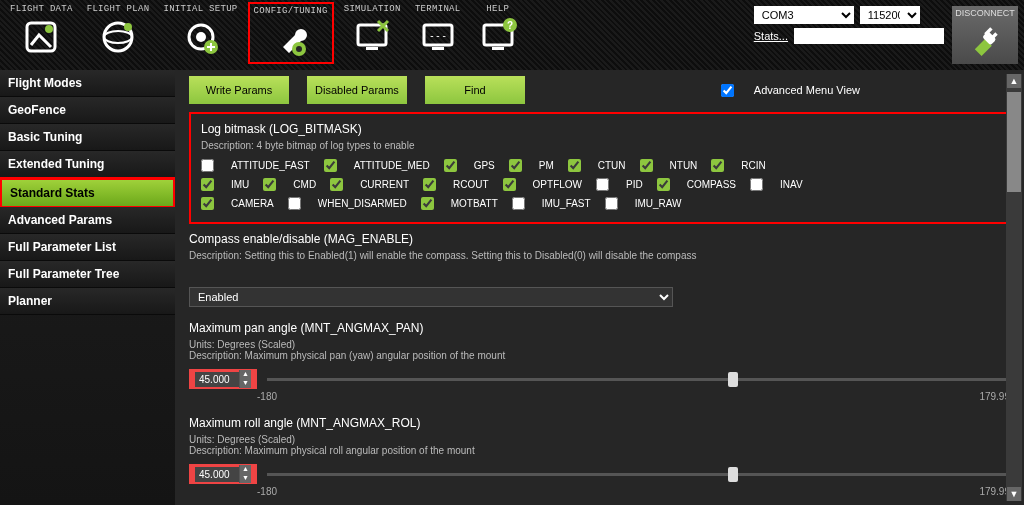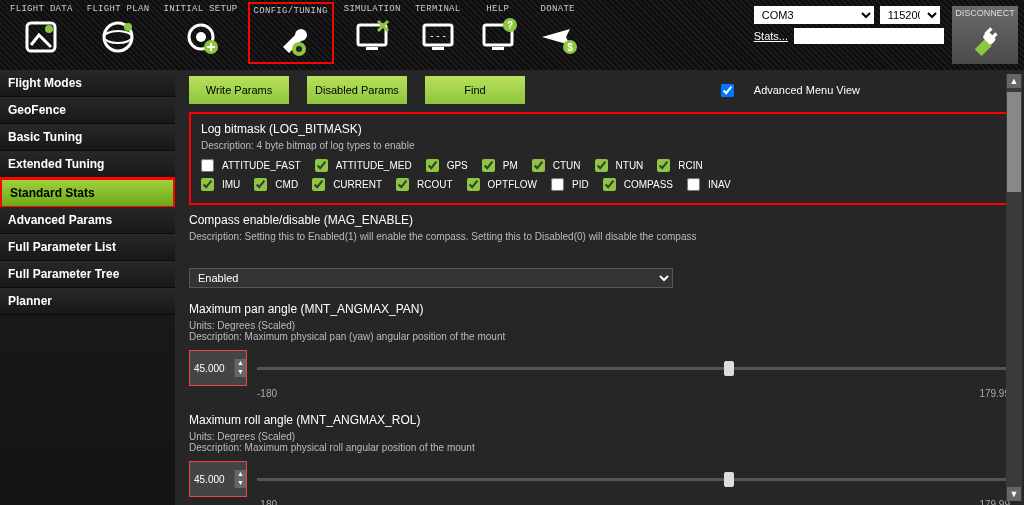--- a/index.html
+++ b/index.html
@@ -9,21 +9,21 @@
 .toolbar { display: flex; align-items: flex-start; background: repeating-linear-gradient(45deg, #1a1a1a, #1a1a1a 2px, #0d0d0d 2px, #0d0d0d 4px); height: 70px; padding: 2px 6px; position: relative; }
 .tool-item { display: flex; flex-direction: column; align-items: center; margin-right: 6px; cursor: pointer; height:62px; padding:2px 4px; position:relative;}
 .tool-label { font-size: 9px; letter-spacing: 0.3px; color: #ccc; white-space: nowrap; font-family: Liberation Mono, monospace; }
 .tool-icon { width: 46px; height: 42px; display: flex; align-items: center; justify-content: center; margin-top: 2px; }
 .tool-icon svg { width: 42px; height: 40px; }
 .highlight-red { border: 2px solid #f00; }
 .toolbar-right { position:absolute; right:6px; top:6px; display:flex; align-items:flex-start; gap:8px; }
 .rbox { display:flex; flex-direction:column; gap:4px; }
 .rrow { display:flex; gap:6px; align-items:center; }
 .sel { background:#fff; color:#000; font-size:11px; height:18px; border:none; padding:0 4px; }
-.sel.port { width:120px; }
+.sel.port { width:100px; }
 .sel.baud { width:60px; }
 .stats-link { color:#fff; text-decoration:underline; font-size:11px; cursor:pointer;}
 .long-input { width:150px; height:16px; background:#fff; border:none;}
 .disconnect-box { width:66px; height:58px; background: linear-gradient(#6a6a6a,#4a4a4a); display:flex; flex-direction:column; align-items:center; justify-content:flex-start; padding-top:2px; cursor:pointer;}
 .disconnect-label { font-size:9px; color:#ddd; }
 .plug-icon { width:34px; height:34px; margin-top:4px;}
 
 
 .main { display:flex; height: calc(505px - 70px); }
 .sidebar { width: 175px; background: linear-gradient(#1e1e1e,#141414); display:flex; flex-direction:column; position:relative;}
@@ -37,25 +37,25 @@
 .content-inner { overflow-y:auto; flex:1; padding: 6px 14px 10px 14px; }
 .action-bar { display:flex; gap:18px; align-items:center; margin-bottom: 8px;}
 .btn-green { background: linear-gradient(#b9e05a,#8dc63f); color:#000; font-size:11px; padding: 8px 0; width:100px; text-align:center; cursor:pointer; border:none;}
 .adv-check { display:flex; align-items:center; gap:20px; margin-left:auto; margin-right:150px; font-size:11px;}
 .adv-check input { width:13px; height:13px;}
 .param-block { margin-bottom: 14px; }
 .param-title { font-weight:normal; font-size:12px; margin-bottom:4px;}
 .param-desc { font-size:10px; color:#bbb; margin-bottom:8px;}
 .bitmask-panel { border:2px solid #f00; padding:8px 10px 12px 10px; margin-bottom:8px;}
 .cb-line { display:flex; flex-wrap:wrap; gap: 14px; margin-top:6px; font-size:10px; }
-.cb { display:flex; align-items:center; gap:8px; white-space:nowrap;}
+.cb { display:flex; align-items:center; gap:17px; white-space:nowrap;}
 .cb input { width:13px; height:13px; accent-color:#8dc63f;}
 .combo { background:#333; border:1px solid #555; color:#fff; font-size:11px; padding:1px 4px; width:484px; height:20px; }
 .slider-row { display:flex; align-items:center; gap:10px; margin: 6px 0 2px 0;}
-.spin { display:flex; align-items:center; background:#444; border:1px solid #ef4444; height:36px; }
+.spin { display:flex; align-items:center; background:#444; border:6px solid #ef4444; height:20px; }
 .spin input { width:44px; background:#444; color:#fff; border:none; font-size:10px; padding:2px 4px; text-align:left;}
 .spin .arrows { display:flex; flex-direction:column; }
 .spin .arrows div { width:12px; height:9px; background:#666; font-size:7px; line-height:7px; text-align:center; cursor:pointer; border-left:1px solid #555;}
 .slider-track { flex:1; height:3px; background:#555; position:relative;}
 .slider-thumb { position:absolute; top:-6px; width:10px; height:15px; background:#ddd; border-radius:2px; cursor:pointer;}
 .slider-minmax { display:flex; justify-content:space-between; font-size:10px; color:#aaa; margin-left:68px; margin-top:2px;}
 .subunits { font-size:10px; color:#bbb; margin-top:2px;}
 
 
 .vscroll { position:absolute; right:2px; top:4px; bottom:4px; width:16px; background:#3a3a3a; display:flex; flex-direction:column; align-items:center; justify-content:space-between;}
@@ -128,30 +128,20 @@
       </span>
   </div>
   <div class="tool-item">
     <span class="tool-label">HELP</span>
     <span class="tool-icon">
         <svg viewBox="0 0 40 40">
           <rect x="6" y="8" width="28" height="20" rx="2" fill="none" stroke="#fff" stroke-width="3"></rect>
           <rect x="14" y="30" width="12" height="3" fill="#fff"></rect>
           <circle cx="32" cy="8" r="7" fill="#8dc63f"></circle>
           <text x="32" y="12" font-size="10" fill="#fff" text-anchor="middle" font-weight="bold">?</text>
-        </svg>
-      </span>
-  </div>
-  <div class="tool-item">
-    <span class="tool-label">DONATE</span>
-    <span class="tool-icon">
-        <svg viewBox="0 0 40 40">
-          <path d="M4 20 L32 12 L28 20 L32 28 Z" fill="#fff"></path>
-          <circle cx="32" cy="30" r="7" fill="#8dc63f"></circle>
-          <text x="32" y="34" font-size="10" fill="#fff" text-anchor="middle" font-weight="bold">$</text>
         </svg>
       </span>
   </div>
 
   <div class="toolbar-right">
     <div class="rbox">
       <div class="rrow">
         <select class="sel port"><option>COM3</option></select>
         <select class="sel baud"><option>115200</option></select>
       </div>
@@ -258,20 +248,42 @@
             </label>
             <label class="cb">
               <input type="checkbox" checked="" style="">
               <span>COMPASS</span>
             </label>
             <label class="cb">
               <input type="checkbox" style="">
               <span>INAV</span>
             </label>
           </div>
+        <div class="cb-line" id="cbrow3">
+            <label class="cb">
+              <input type="checkbox" checked="" style="">
+              <span>CAMERA</span>
+            </label>
+            <label class="cb">
+              <input type="checkbox" style="">
+              <span>WHEN_DISARMED</span>
+            </label>
+            <label class="cb">
+              <input type="checkbox" checked="" style="">
+              <span>MOTBATT</span>
+            </label>
+            <label class="cb">
+              <input type="checkbox" style="">
+              <span>IMU_FAST</span>
+            </label>
+            <label class="cb">
+              <input type="checkbox" style="">
+              <span>IMU_RAW</span>
+            </label>
+          </div>
       </div>
 
       <div class="param-block">
         <div class="param-title">Compass enable/disable (MAG_ENABLE)</div>
         <div class="param-desc">Description: Setting this to Enabled(1) will enable the compass. Setting this to Disabled(0) will disable the compass</div>
         <select class="combo" style="margin-top:18px;"><option>Enabled</option></select>
       </div>
 
       <div class="param-block">
         <div class="param-title">Maximum pan angle (MNT_ANGMAX_PAN)</div>

